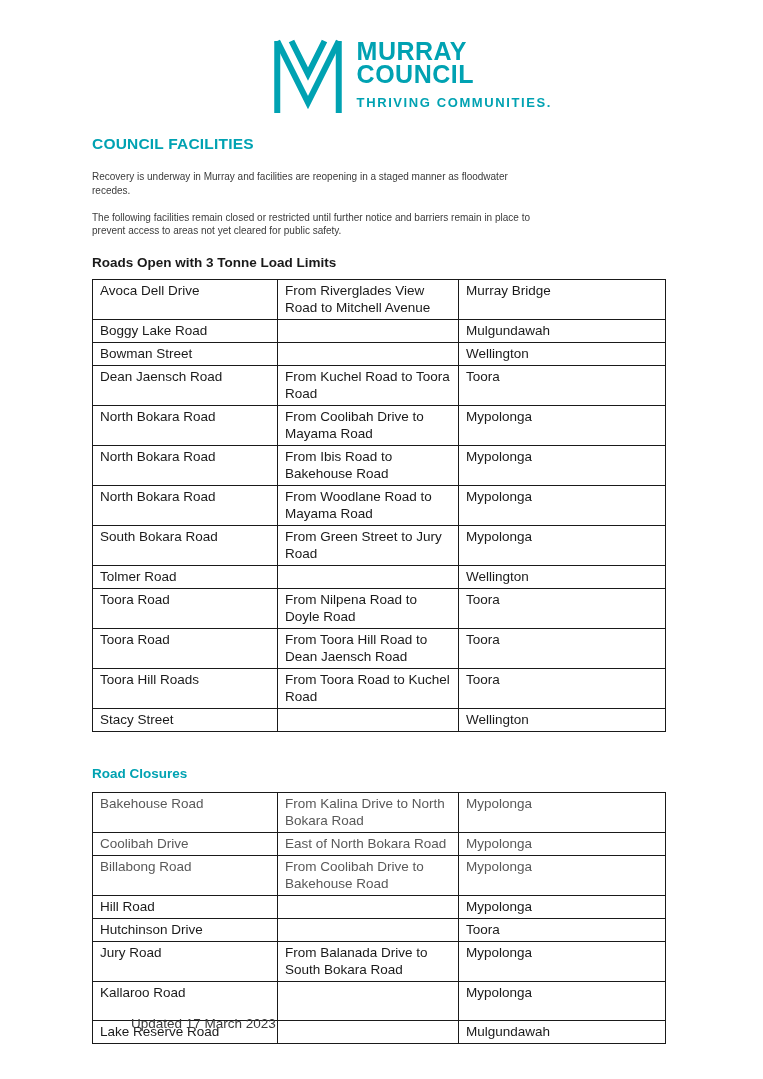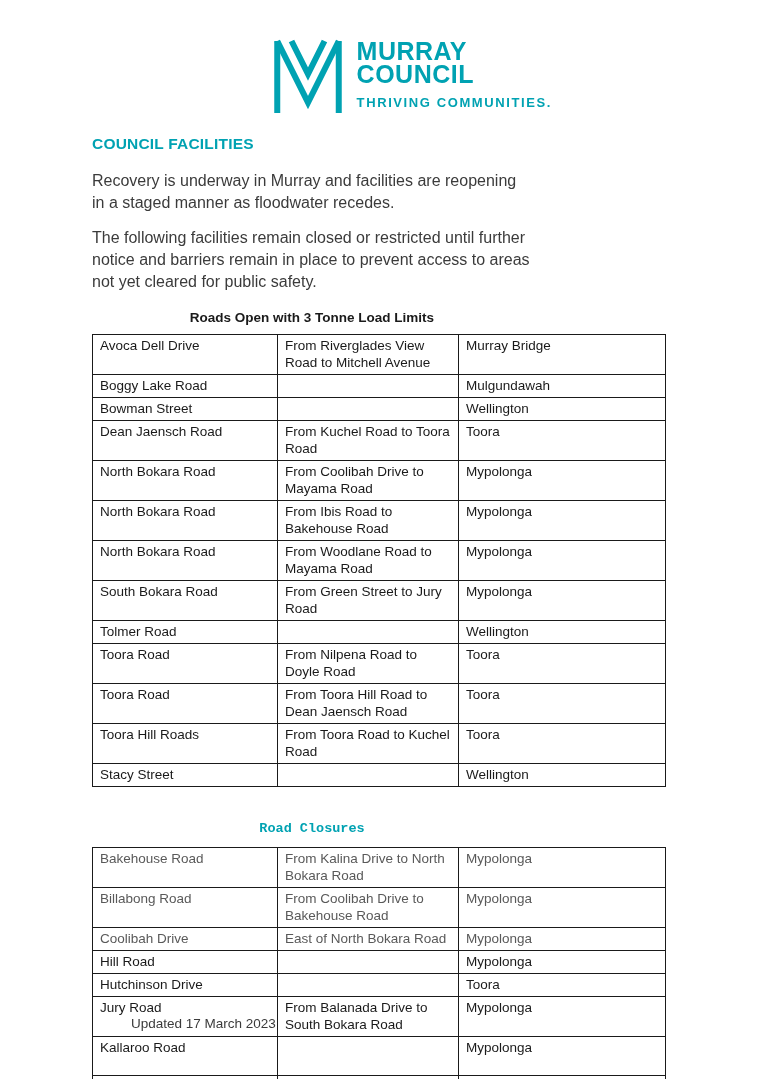--- a/index.html
+++ b/index.html
@@ -50,38 +50,36 @@
   
   .title {
     color: var(--teal);
     font-size: 15.5px;
     font-weight: bold;
     letter-spacing: 0.2px;
     margin-bottom: 17px;
   }
   .para {
     color: var(--body-text);
-    font-size: 16px;
+    font-size: 10px;
     line-height: 1.38;
     margin-bottom: 13px;
     max-width: 578px;
   }
   .table-heading {
     color: var(--table-text);
     font-size: 13.5px;
     font-weight: bold;
     margin-top: 17px;
     margin-bottom: 9px;
-    text-align: center;
   }
   .table-heading.teal {
     color: var(--teal);
     margin-top: 34px;
     margin-bottom: 11px;
-    font-family: Liberation Mono, monospace;
   }
   table.roads-table {
     border-collapse: collapse;
     table-layout: fixed;
     width: 573px;
   }
   table.roads-table td {
     border: 1px solid var(--border);
     font-size: 13.5px;
     color: var(--table-text);
@@ -206,29 +204,29 @@
       <col style="width:181px">
       <col style="width:207px">
     </colgroup>
     <tbody>
         <tr class="muted">
           <td>Bakehouse Road</td>
           <td>From Kalina Drive to North Bokara Road</td>
           <td>Mypolonga</td>
         </tr>
         <tr class="muted">
+          <td>Coolibah Drive</td>
+          <td>East of North Bokara Road</td>
+          <td>Mypolonga</td>
+        </tr>
+        <tr class="muted">
           <td>Billabong Road</td>
           <td>From Coolibah Drive to Bakehouse Road</td>
           <td>Mypolonga</td>
         </tr>
-        <tr class="muted">
-          <td>Coolibah Drive</td>
-          <td>East of North Bokara Road</td>
-          <td>Mypolonga</td>
-        </tr>
         <tr>
           <td>Hill Road</td>
           <td></td>
           <td>Mypolonga</td>
         </tr>
         <tr>
           <td>Hutchinson Drive</td>
           <td></td>
           <td>Toora</td>
         </tr>

